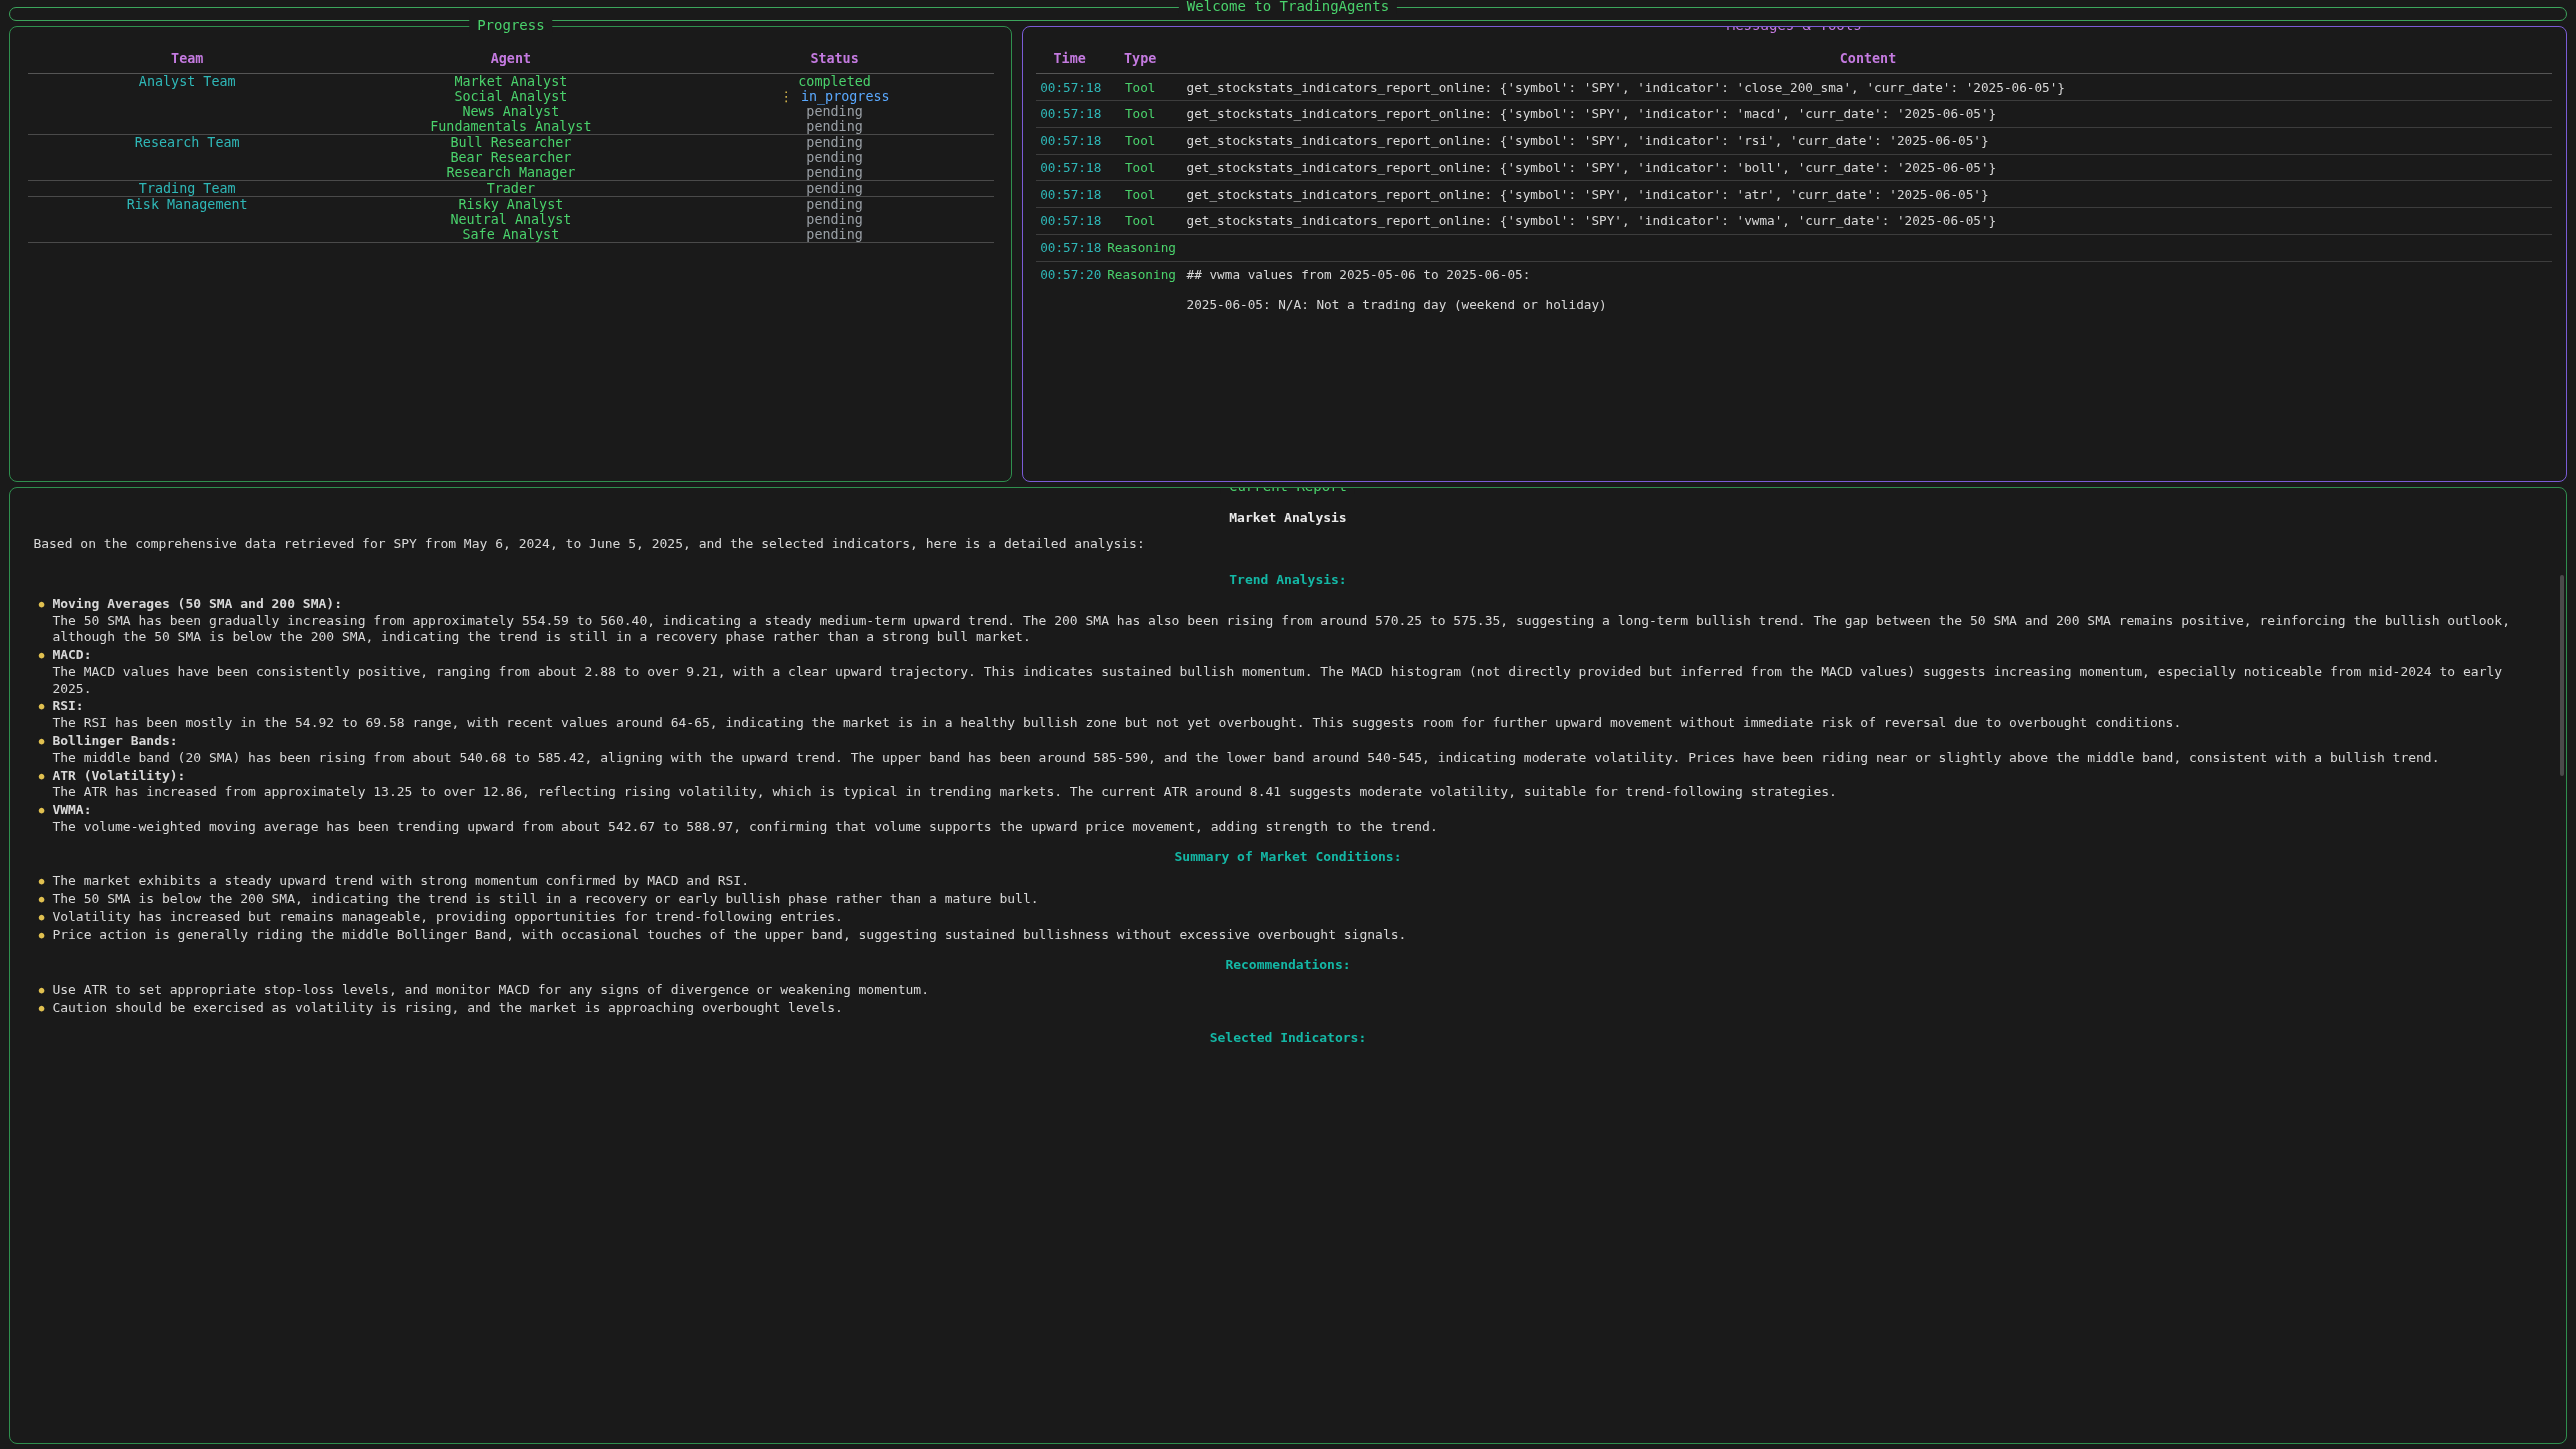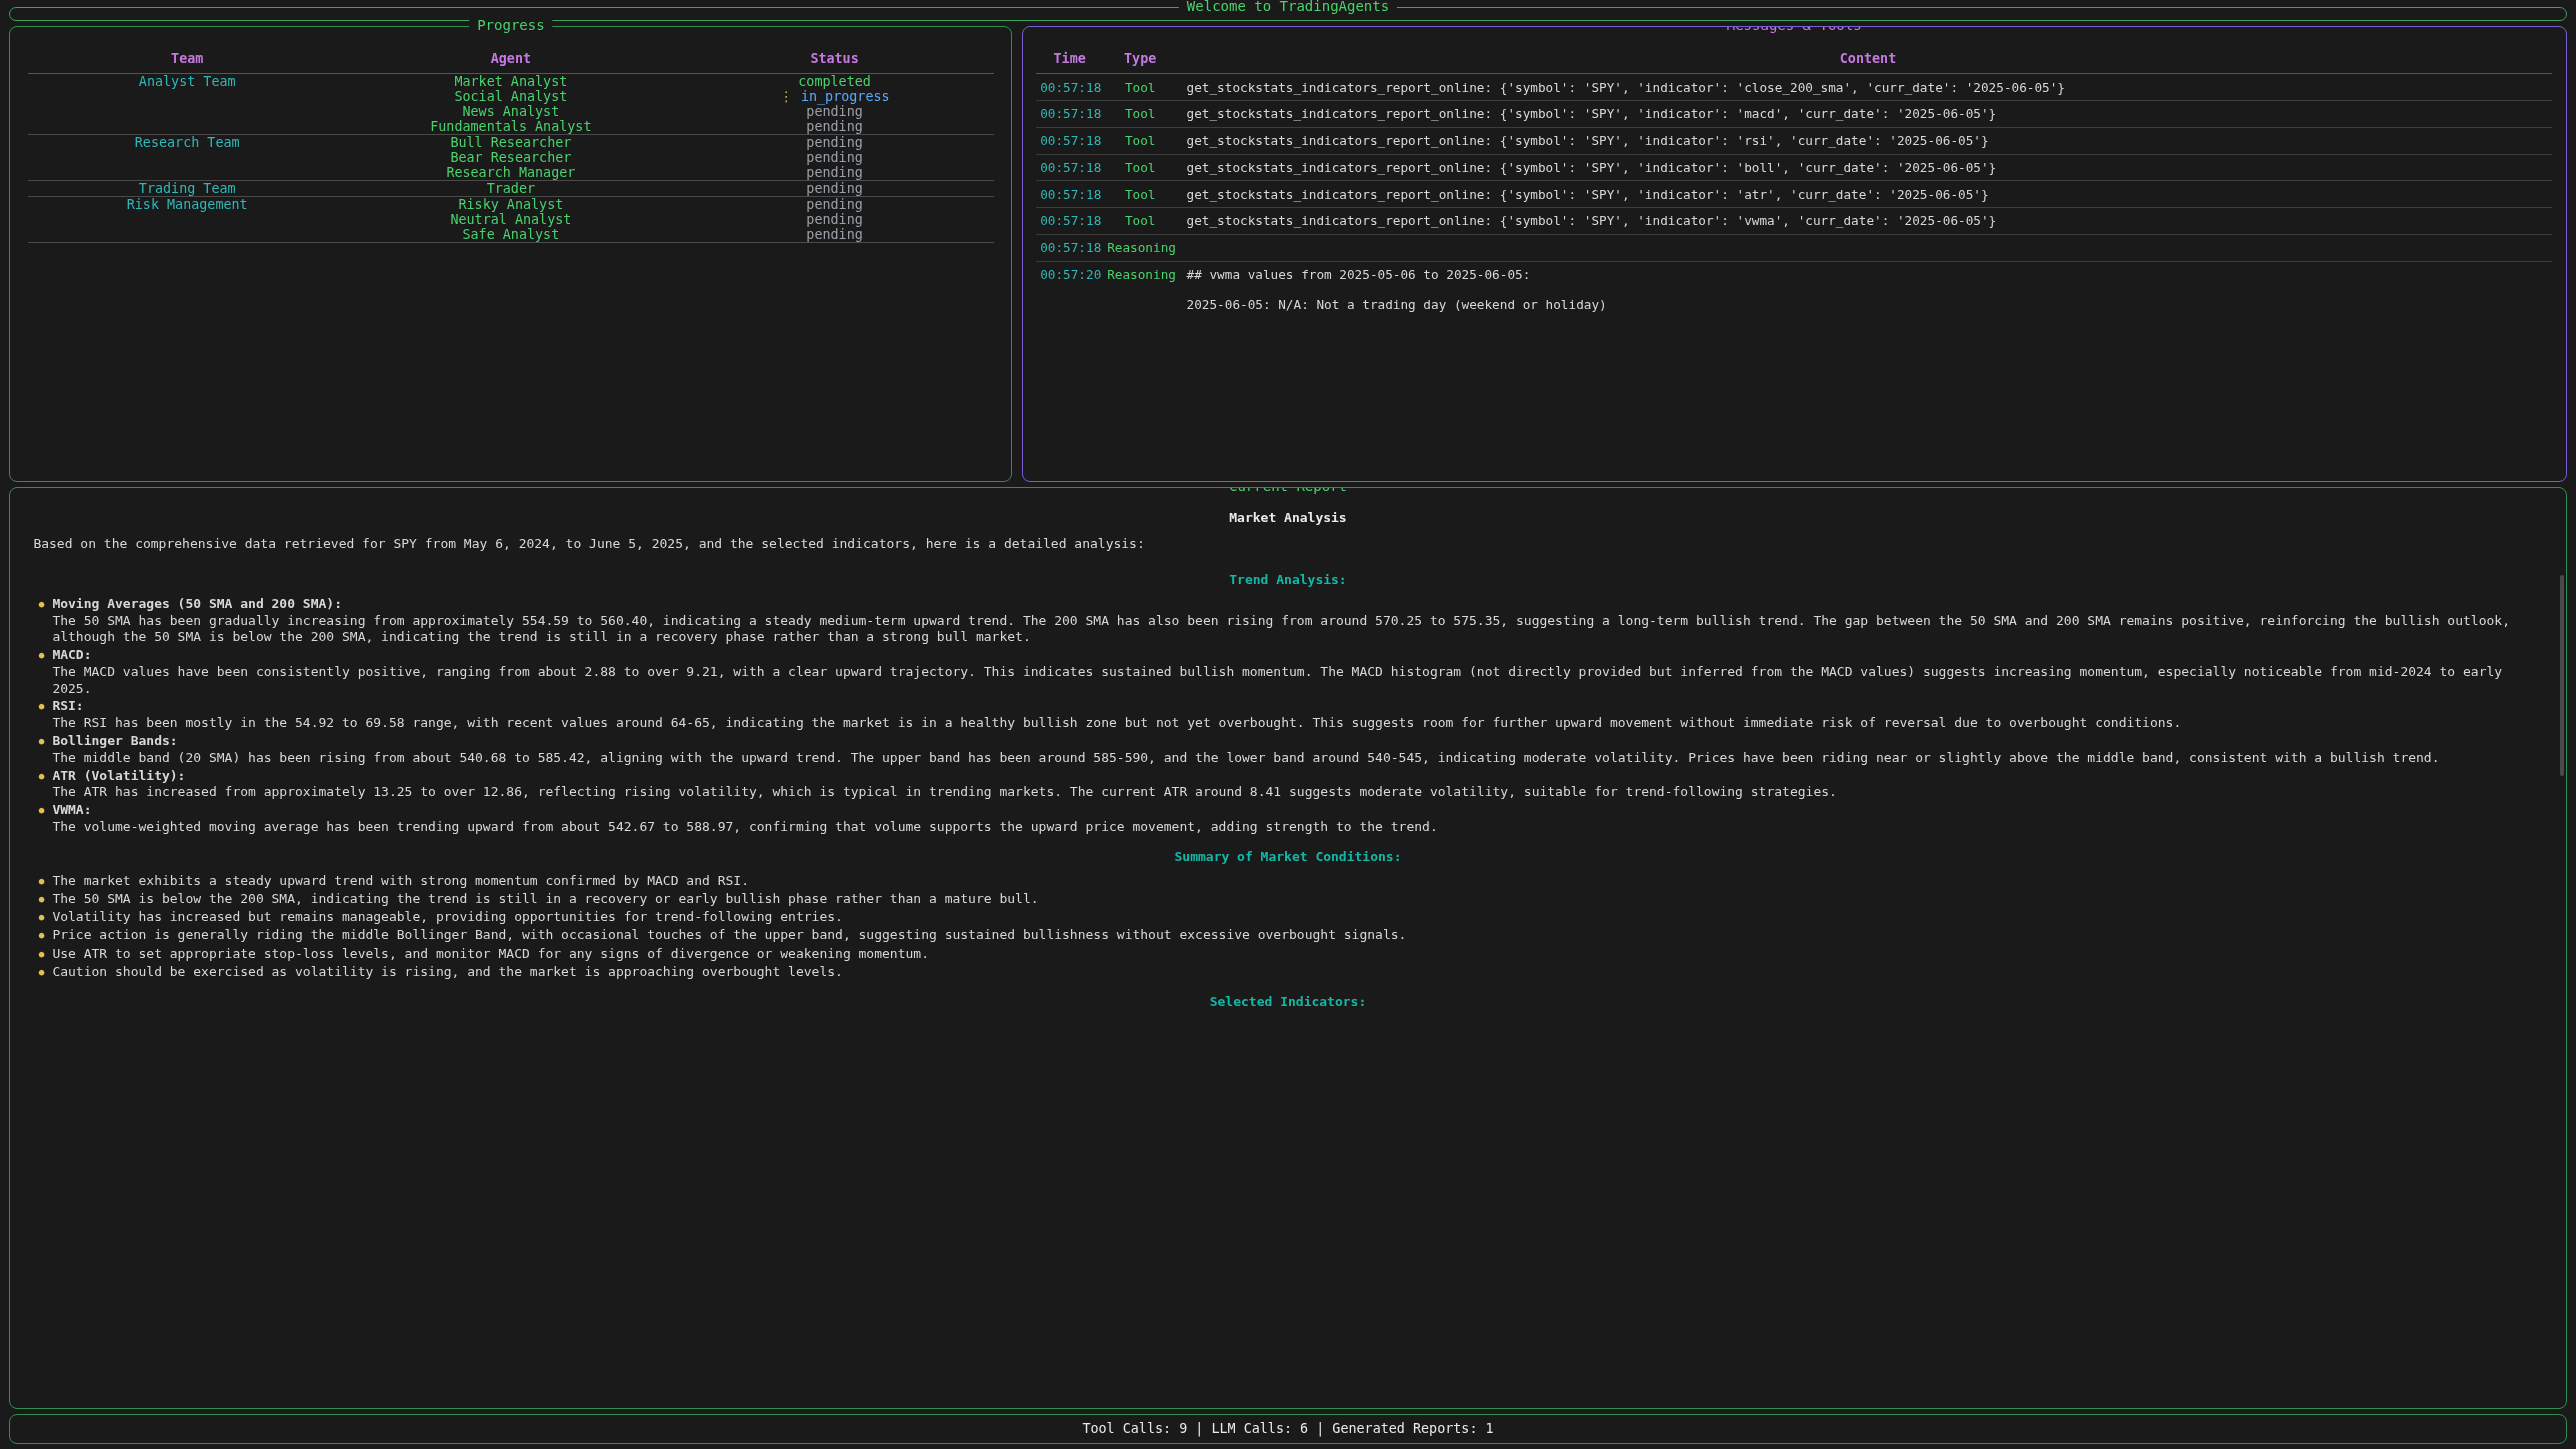--- a/index.html
+++ b/index.html
@@ -397,28 +397,26 @@
           <span class="sub">The volume-weighted moving average has been trending upward from about 542.67 to 588.97, confirming that volume supports the upward price movement, adding strength to the trend.</span>
         </li>
       </ul>
       <div class="rep-h2">Summary of Market Conditions:</div>
       <ul class="rep-list">
         <li>The market exhibits a steady upward trend with strong momentum confirmed by MACD and RSI.</li>
         <li>The 50 SMA is below the 200 SMA, indicating the trend is still in a recovery or early bullish phase rather than a mature bull.</li>
         <li>Volatility has increased but remains manageable, providing opportunities for trend-following entries.</li>
         <li>Price action is generally riding the middle Bollinger Band, with occasional touches of the upper band, suggesting sustained bullishness without excessive overbought signals.</li>
       </ul>
+      <div class="rep-h2">Recommendations:</div>
       <ul class="rep-list">
         <li>Use ATR to set appropriate stop-loss levels, and monitor MACD for any signs of divergence or weakening momentum.</li>
         <li>Caution should be exercised as volatility is rising, and the market is approaching overbought levels.</li>
       </ul>
       <div class="rep-h2">Selected Indicators:</div>
     </div>
     <div class="scrollbar">
       <div class="thumb"></div>
     </div>
   </div>
 
-  <div class="panel footer">
-    <span>Tool Calls: 9 | LLM Calls: 6 | Generated Reports: 1</span>
-  </div>
 </div>
 
 
 </body></html>

